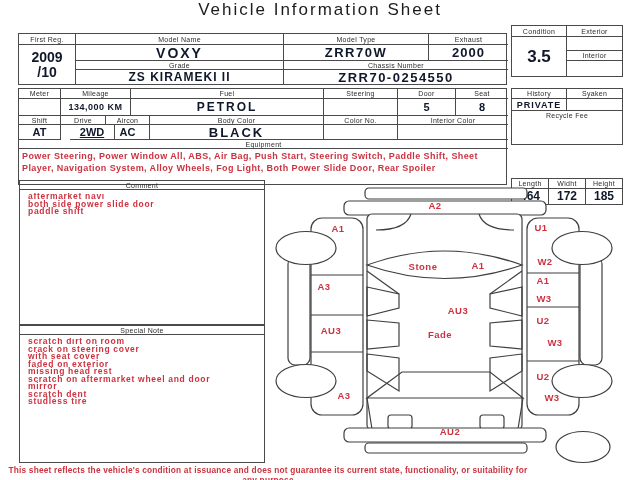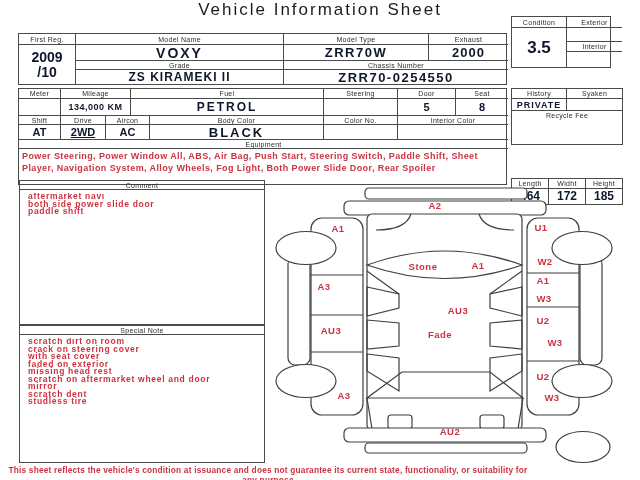--- a/index.html
+++ b/index.html
@@ -37,21 +37,21 @@
     <div class="cell lbl br bb" style="left:57px;top:27px;width:208px;height:9px;line-height:9px;">Grade</div>
     <div class="cell val br" style="left:57px;top:36px;width:208px;height:15px;font-size:12px;line-height:15px;letter-spacing:1px;">ZS KIRAMEKI II</div>
     <div class="cell lbl br bb" style="left:265px;top:0;width:145px;height:11px;line-height:11px;">Model Type</div>
     <div class="cell val br bb" style="left:265px;top:11px;width:145px;height:16px;font-size:13px;line-height:16px;letter-spacing:1.5px;">ZRR70W</div>
     <div class="cell lbl bb" style="left:410px;top:0;width:79px;height:11px;line-height:11px;">Exhaust</div>
     <div class="cell val bb" style="left:410px;top:11px;width:79px;height:16px;font-size:13px;line-height:16px;letter-spacing:1px;">2000</div>
     <div class="cell lbl bb" style="left:265px;top:27px;width:224px;height:9px;line-height:9px;">Chassis Number</div>
     <div class="cell val" style="left:265px;top:36px;width:224px;height:15px;font-size:13px;line-height:15px;letter-spacing:1.5px;">ZRR70-0254550</div>
   </div>
 
-  <div class="box" style="left:511px;top:16px;width:100px;height:52px;text-decoration:underline;">
+  <div class="box" style="left:511px;top:25px;width:112px;height:52px;text-decoration:underline;">
     <div class="cell lbl br bb" style="left:0;top:0;width:55px;height:11px;line-height:11px;">Condition</div>
     <div class="cell val br" style="left:0;top:11px;width:55px;height:39px;font-size:17px;line-height:39px;">3.5</div>
     <div class="cell lbl bb" style="left:55px;top:0;width:55px;height:11px;line-height:11px;">Exterior</div>
     <div class="cell val bb" style="left:55px;top:11px;width:55px;height:14px;font-size:9px;line-height:14px;"></div>
     <div class="cell lbl bb" style="left:55px;top:25px;width:55px;height:10px;line-height:10px;">Interior</div>
     <div class="cell val" style="left:55px;top:35px;width:55px;height:15px;font-size:9px;line-height:15px;"></div>
   </div>
 
   <div class="box" style="left:18px;top:88px;width:489px;height:97px;">
     <div class="cell lbl br bb" style="left:0;top:0;width:42px;height:10px;line-height:10px;">Meter</div>
@@ -69,21 +69,21 @@
     <div class="cell val bb" style="left:437px;top:10px;width:52px;height:17px;font-size:11px;line-height:17px;">8</div>
 
     <div class="cell lbl br bb" style="left:0;top:27px;width:42px;height:9px;line-height:9px;">Shift</div>
     <div class="cell lbl br bb" style="left:42px;top:27px;width:45px;height:9px;line-height:9px;">Drive</div>
     <div class="cell lbl br bb" style="left:87px;top:27px;width:44px;height:9px;line-height:9px;">Aircon</div>
     <div class="cell lbl br bb" style="left:131px;top:27px;width:174px;height:9px;line-height:9px;">Body Color</div>
     <div class="cell lbl br bb" style="left:305px;top:27px;width:74px;height:9px;line-height:9px;">Color No.</div>
     <div class="cell lbl bb" style="left:379px;top:27px;width:110px;height:9px;line-height:9px;">Interior Color</div>
 
     <div class="cell val br bb" style="left:0;top:36px;width:42px;height:15px;font-size:11px;line-height:15px;">AT</div>
-    <div class="cell val br bb" style="left:42px;top:36px;width:45px;height:15px;font-size:11px;line-height:15px;text-decoration:underline;">2WD</div>
+    <div class="cell val br bb" style="left:51px;top:36px;width:45px;height:15px;font-size:11px;line-height:15px;text-decoration:underline;">2WD</div>
     <div class="cell val br bb" style="left:87px;top:36px;width:44px;height:15px;font-size:11px;line-height:15px;">AC</div>
     <div class="cell val br bb" style="left:131px;top:36px;width:174px;height:15px;font-size:13px;line-height:15px;letter-spacing:2px;">BLACK</div>
     <div class="cell val br bb" style="left:305px;top:36px;width:74px;height:15px;font-size:10px;line-height:15px;"></div>
     <div class="cell val bb" style="left:379px;top:36px;width:110px;height:15px;font-size:10px;line-height:15px;"></div>
 
     <div class="cell lbl bb" style="left:0;top:51px;width:489px;height:9px;line-height:9px;">Equipment</div>
     <div class="cell redtext eq" style="left:0;top:60px;width:487px;height:36px;">Power Steering, Power Window  All, ABS, Air Bag, Push Start, Steering Switch, Paddle Shift, Sheet Player, Navigation System, Alloy Wheels, Fog Light, Both Power Slide Door, Rear Spoiler</div>
   </div>
 
   <div class="box" style="left:511px;top:88px;width:112px;height:57px;">

